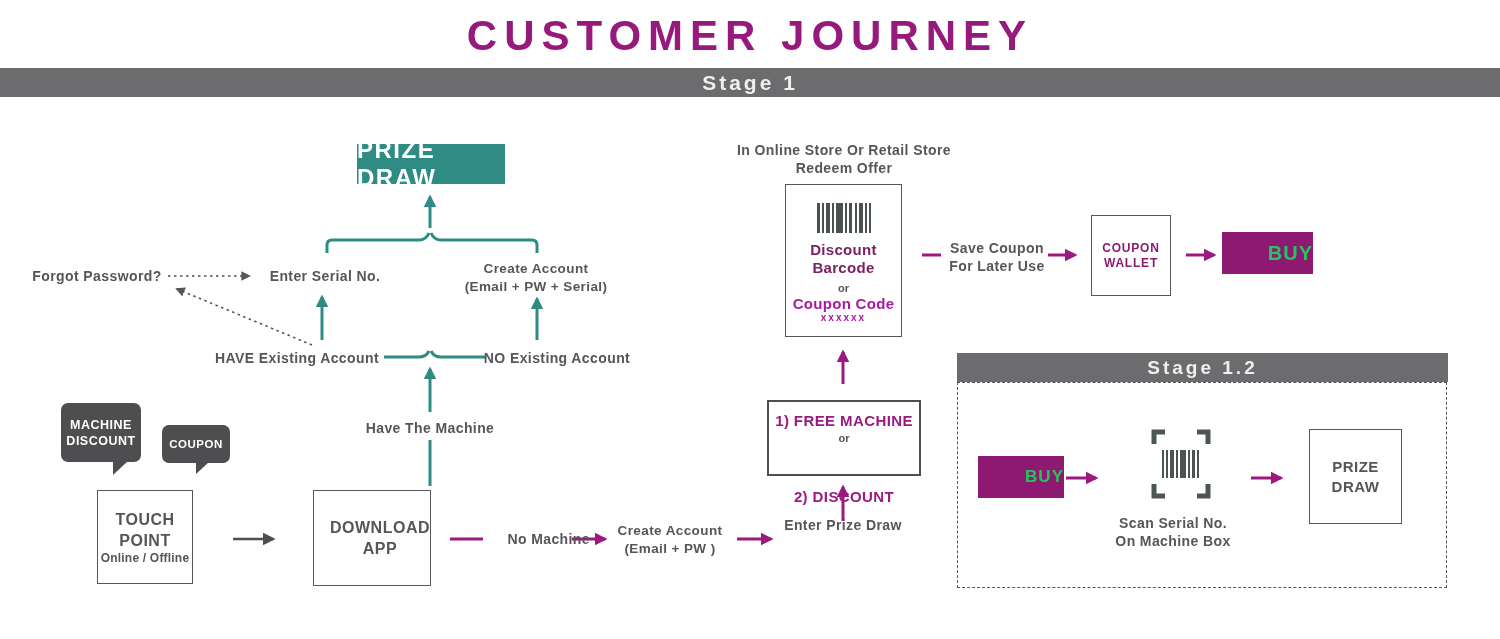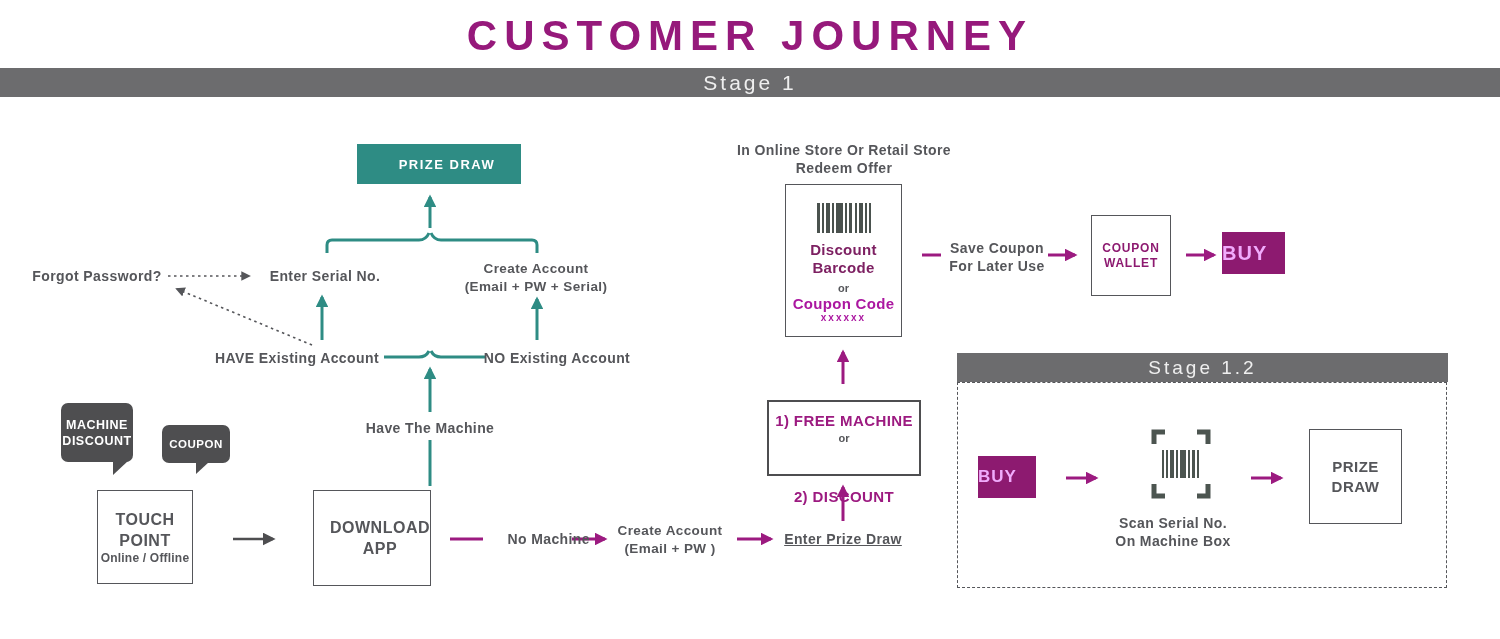--- a/index.html
+++ b/index.html
@@ -12,34 +12,34 @@
     position:absolute;color:#55565a;font-weight:bold;font-size:14px;
     letter-spacing:.4px;text-align:center;line-height:18px;white-space:nowrap;
   }
   #title{
     position:absolute;top:12px;left:0;width:100%;text-align:center;
     color:#96197b;font-size:42px;font-weight:800;letter-spacing:7px;
   }
   .stage-bar{
     position:absolute;background:#6c6c6e;color:#efefef;
     display:flex;align-items:center;justify-content:center;
-    font-size:21px;font-weight:400;letter-spacing:3px;
+    font-size:21px;font-weight:700;letter-spacing:3px;
   }
   .box-outline{
     position:absolute;background:#ffffff;border:1.5px solid #55565a;
     display:flex;flex-direction:column;align-items:center;justify-content:center;
     text-align:center;
   }
   .teal-box{
     position:absolute;background:#2e8c84;color:#ffffff;font-weight:bold;
-    font-size:13px;letter-spacing:1.5px;display:flex;align-items:center;justify-content:center;padding-left:16px;
+    font-size:24px;letter-spacing:1.5px;display:flex;align-items:center;justify-content:center;
   }
   .buy-box{
-    position:absolute;background:#8d1a70;color:#f0abfc;font-weight:bold;
-    display:flex;align-items:center;justify-content:flex-start;letter-spacing:1px;
+    position:absolute;background:#8d1a70;color:#22c55e;font-weight:bold;
+    display:flex;align-items:center;justify-content:flex-end;letter-spacing:1px;padding-left:28px;
   }
   .bubble{
     position:absolute;background:#4e4e50;color:#ffffff;font-weight:bold;
     border-radius:7px;display:flex;flex-direction:column;align-items:center;justify-content:center;
     text-align:center;letter-spacing:.5px;
   }
   .bubble .tail{
     position:absolute;bottom:-13px;width:0;height:0;
     border-left:15px solid #4e4e50;border-bottom:14px solid transparent;
   }
@@ -125,21 +125,21 @@
     <div>Create Account</div>
     <div>(Email + PW + Serial)</div>
   </div>
 
   <div class="lbl" style="left:197px;top:349px;width:200px;">HAVE Existing Account</div>
 
   <div class="lbl" style="left:457px;top:349px;width:200px;">NO Existing Account</div>
 
   <div class="lbl" style="left:330px;top:419px;width:200px;">Have The Machine</div>
 
-  <div class="bubble" style="left:61px;top:403px;width:72px;height:59px;font-size:12.5px;line-height:16px;">
+  <div class="bubble" style="left:61px;top:403px;width:80px;height:59px;font-size:12.5px;line-height:16px;">
     <div>MACHINE</div>
     <div>DISCOUNT</div>
     <div class="tail" style="left:52px;"></div>
   </div>
 
   <div class="bubble" style="left:162px;top:425px;width:68px;height:38px;font-size:11.5px;">
     <div>COUPON</div>
     <div class="tail" style="left:34px;border-left-width:13px;border-bottom-width:12px;bottom:-11px;"></div>
   </div>
 
@@ -158,21 +158,21 @@
     </div>
   </div>
 
   <div class="lbl" style="left:465px;top:530px;width:125px;text-align:right;">No Machine</div>
 
   <div class="lbl" style="left:595px;top:522px;width:150px;font-size:13.5px;">
     <div>Create Account</div>
     <div>(Email + PW )</div>
   </div>
 
-  <div class="lbl" style="left:768px;top:530px;width:150px;text-decoration:underline;">Enter Prize Draw</div>
+  <div class="lbl" style="left:768px;top:516px;width:150px;">Enter Prize Draw</div>
 
   <div class="lbl" style="left:694px;top:141px;width:300px;">
     <div>In Online Store Or Retail Store</div>
     <div>Redeem Offer</div>
   </div>
 
   <div class="box-outline" style="left:785px;top:184px;width:115px;height:151px;justify-content:flex-start;">
     <svg width="54" height="30" viewBox="0 0 54 30" style="margin-top:18px;">
       <g fill="#4a524e">
         <rect x="0" y="0" width="3" height="30"></rect>

